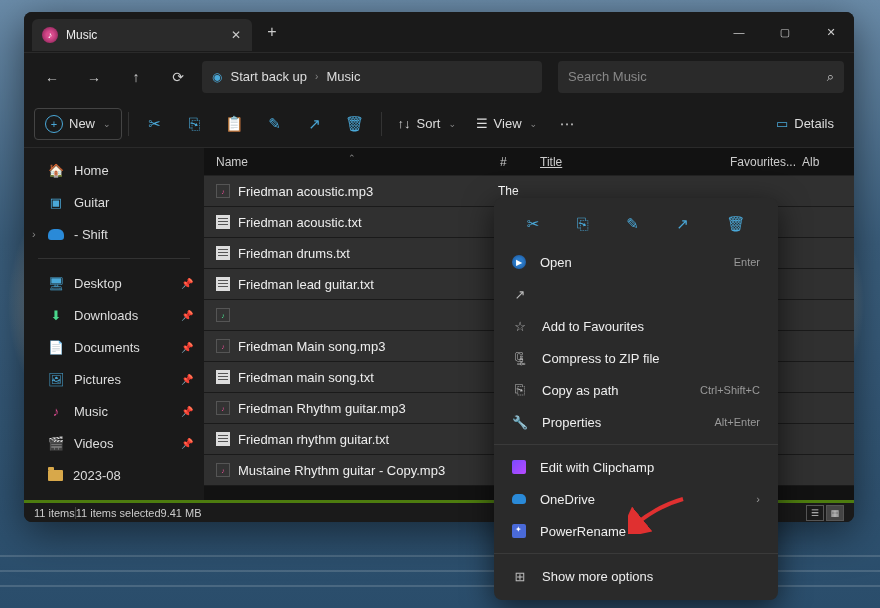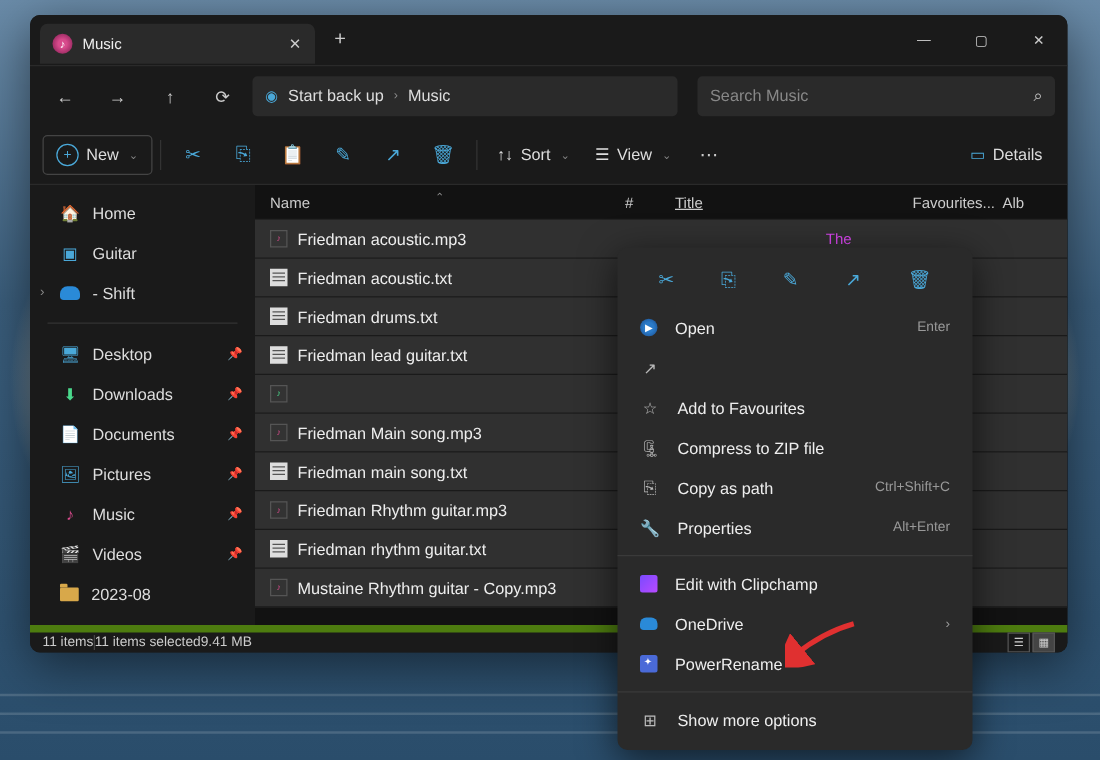--- a/index.html
+++ b/index.html
@@ -67,22 +67,22 @@
 .cols { height: 28px; display: flex; align-items: center; font-size: 12px; color: #ccc; border-bottom: 1px solid #222; padding-left: 12px;}
 .col-name { width: 284px; position: relative;}
 .col-name .sort-chev { position:absolute; left:132px; top:-2px; font-size:9px; color:#888;}
 .col-num { width: 40px; }
 .col-title { width: 190px; text-decoration: underline; }
 .col-contrib { width: 72px; overflow: hidden; text-overflow: ellipsis; white-space: nowrap;}
 .col-alb { width: 30px; }
 .rows { flex: 1; overflow: hidden; }
 .row { height: 31px; display: flex; align-items: center; padding-left: 12px; font-size: 13px; background: #303030; border-bottom: 1px solid #1a1a1a; color:#eee;}
 .row .fname { width: 260px; overflow:hidden; white-space:nowrap;}
-.row .fartist { flex:1; text-align:center; padding-right:10px; color:#d946ef; font-size:12px;}
-.status { height: 22px; background: #1a1a1a; border-top: 6px solid #4d7c0f; display: flex; align-items: center; font-size: 11px; color: #ccc; padding: 0 10px; gap: 0;}
+.row .fartist { flex:1; text-align:left; padding-right:10px; color:#ffffff; font-size:12px;}
+.status { height: 22px; background: #1a1a1a; border-top: 3px solid #4d7c0f; display: flex; align-items: center; font-size: 11px; color: #ccc; padding: 0 10px; gap: 0;}
 .status .vsep { width:1px; height:12px; background:#444;}
 .status .viewbtns { margin-left:auto; display:flex; gap:2px;}
 .viewbtns div { width:18px; height:16px; border:1px solid #555; font-size:9px; display:flex; align-items:center; justify-content:center;}
 
 .ctx {
   position: absolute; top: 198px; left: 494px; width: 284px;
   background: #2a2a2a; border-radius: 8px; box-shadow: 0 8px 30px rgba(0,0,0,0.6);
   padding: 8px 0; font-size: 13px; color: #eee;
 }
 .ctx-icons { height: 36px; display: flex; align-items: center; justify-content: space-around; padding: 0 14px; margin-bottom:4px;}

